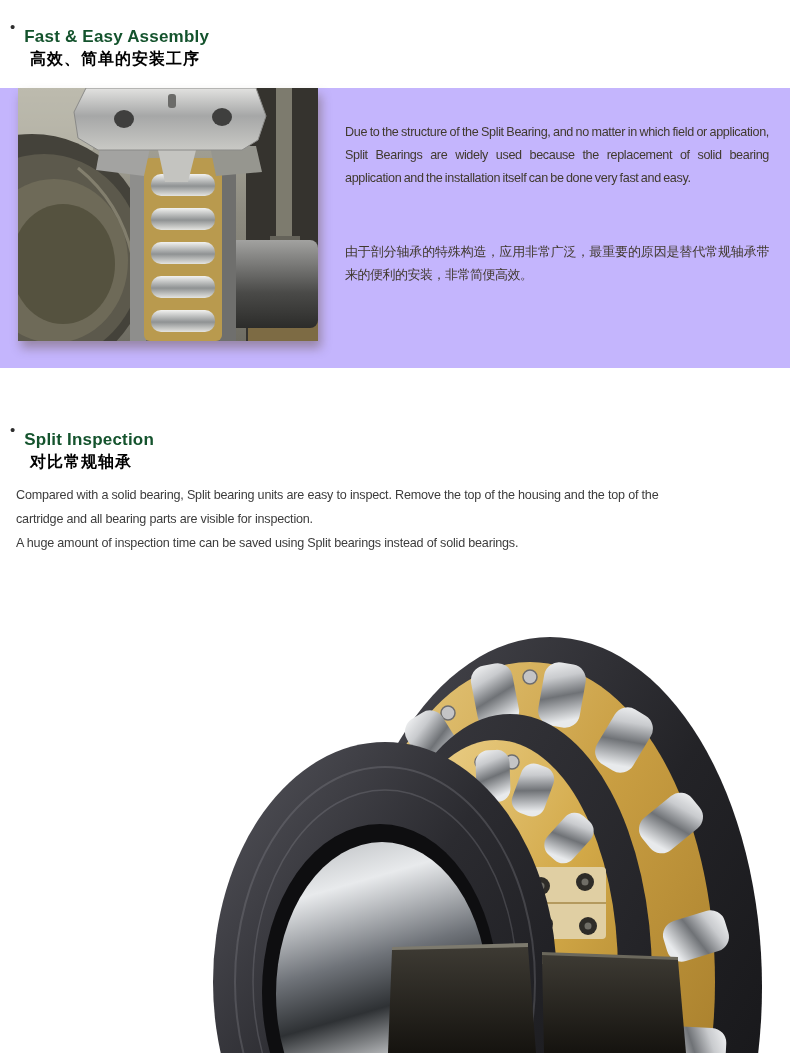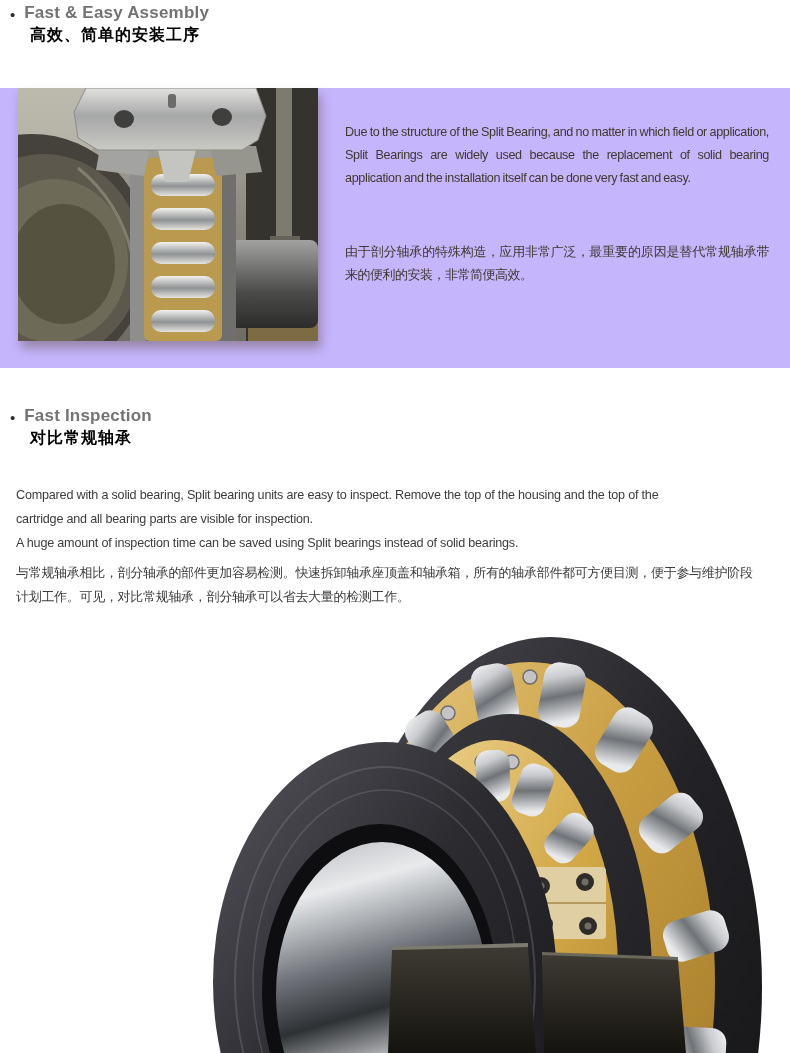--- a/index.html
+++ b/index.html
@@ -7,21 +7,21 @@
   .page {
     position:relative; width:790px; height:1053px; margin:0 auto;
     background:#ffffff; overflow:hidden;
     font-family:"Liberation Sans","DejaVu Sans",sans-serif;
     color:#3d3d3d;
   }
   
   .head-block { position:absolute; left:10px; }
   .head-row { display:flex; align-items:center; }
   .bullet { font-size:15px; color:#2e2e2e; margin-right:9px; line-height:1; position:relative; top:1px; }
-  .title-en { font-size:17px; font-weight:bold; color:#737373; letter-spacing:.2px; }
+  .title-en { font-size:17px; font-weight:bold; color:#14532d; letter-spacing:.2px;margin-top:24px; }
   .title-zh { font-size:16px; font-weight:bold; color:#000000; margin-top:2px; margin-left:20px; letter-spacing:1px; }
   .head-assembly { top:3px; }
   .head-inspection { top:406px; }
   
   .band {
     position:absolute; left:0; top:88px; width:790px; height:280px;
     background:#c4b5fd;
   }
   .band-photo {
     position:absolute; left:18px; top:0; width:300px; height:253px;
@@ -123,30 +123,28 @@
 
     <div class="band-text">
       <div class="band-en">Due to the structure of the Split Bearing, and no matter in which field or application, Split Bearings are widely used because the replacement of solid bearing application and the installation itself can be done very fast and easy.</div>
       <div class="band-zh">由于剖分轴承的特殊构造，应用非常广泛，最重要的原因是替代常规轴承带来的便利的安装，非常简便高效。</div>
     </div>
   </div>
 
   <div class="head-block head-inspection">
     <div class="head-row">
       <span class="bullet">•</span>
-      <span class="title-en">Fast Inspection</span>
+      <span class="title-en">Split Inspection</span>
     </div>
     <div class="title-zh">对比常规轴承</div>
   </div>
 
   <div class="para para-en">Compared with a solid bearing, Split bearing units are easy to inspect. Remove the top of the housing and the top of the
 cartridge and all bearing parts are visible for inspection.
 A huge amount of inspection time can be saved using Split bearings instead of solid bearings.</div>
-  <div class="para para-zh">与常规轴承相比，剖分轴承的部件更加容易检测。快速拆卸轴承座顶盖和轴承箱，所有的轴承部件都可方便目测，便于参与维护阶段
-计划工作。可见，对比常规轴承，剖分轴承可以省去大量的检测工作。</div>
 
   <div class="main-photo">
     <svg width="575" height="421" viewBox="0 0 575 421">
       <defs>
         <linearGradient id="bDark" x1="0" y1="0" x2="1" y2="1">
           <stop offset="0" stop-color="#4b4b52"></stop>
             <stop offset=".5" stop-color="#232327"></stop>
             <stop offset="1" stop-color="#121214"></stop>
         </linearGradient>
         <linearGradient id="bDark2" x1="0" y1="0" x2="1" y2="1">

